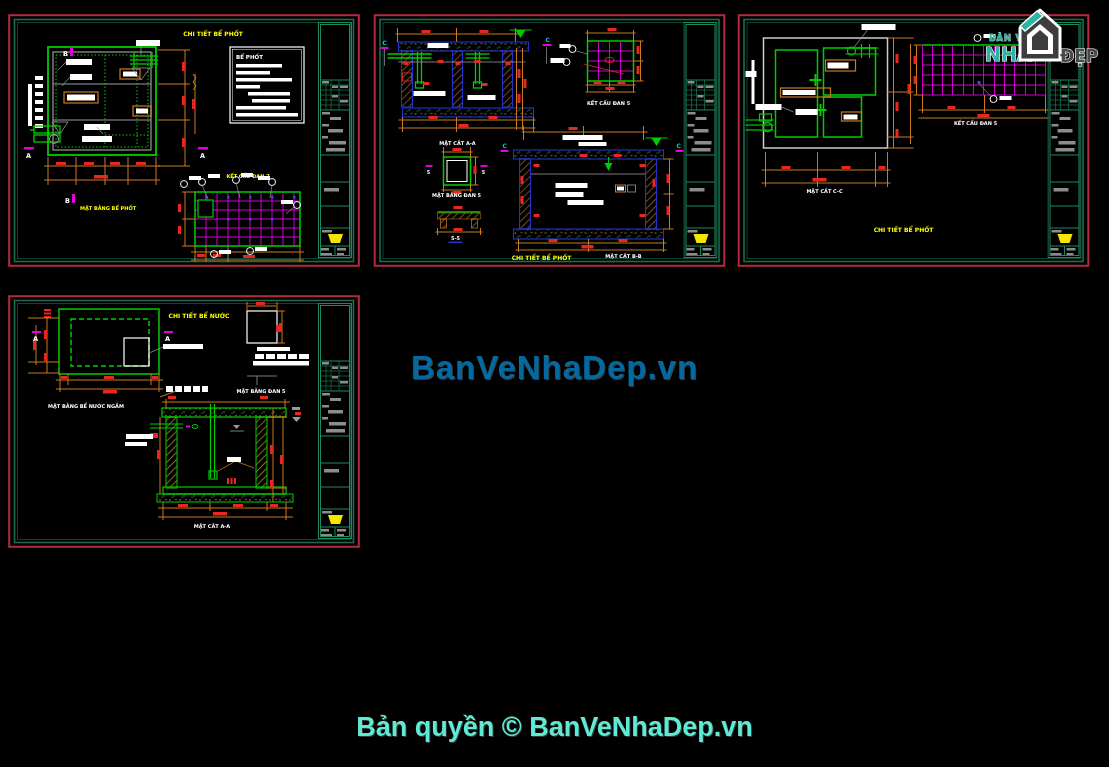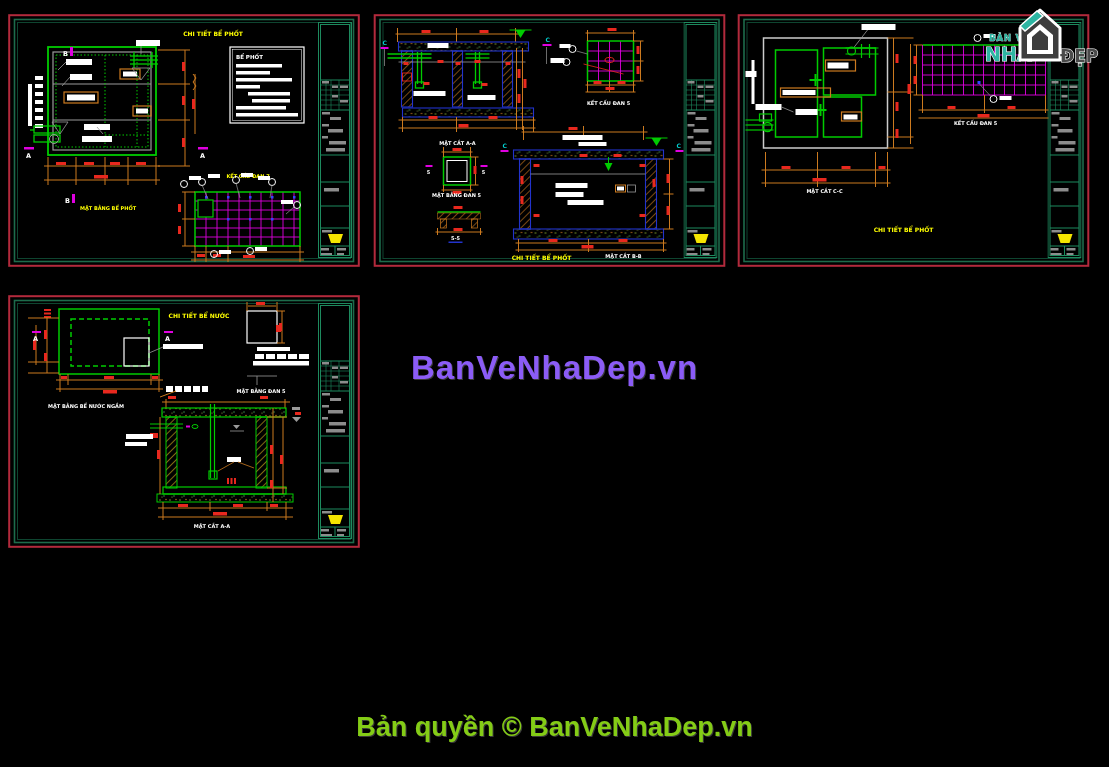--- a/index.html
+++ b/index.html
@@ -1,23 +1,23 @@
 <!DOCTYPE html>
 <html><head>
 <meta charset="utf-8">
 <style>
   html,body{margin:0;padding:0;background:#000;}
   .stage{position:relative;width:1109px;height:767px;background:#000;overflow:hidden;
          font-family:"Liberation Sans",sans-serif;}
   .sheet{position:absolute;}
   .watermark{position:absolute;left:0;width:1109px;top:349px;text-align:center;
-             font:bold 33px "Liberation Sans",sans-serif;color:#8b5cf6;
+             font:bold 33px "Liberation Sans",sans-serif;color:#0369a1;
              text-shadow:1px 1px 0 #3a3a3a;letter-spacing:1px;}
   .copyright{position:absolute;left:0;width:1109px;top:712px;text-align:center;
-             font:bold 27px "Liberation Sans",sans-serif;color:#84cc16;
+             font:bold 27px "Liberation Sans",sans-serif;color:#5eead4;
              text-shadow:1px 1px 0 #3a3a3a;}
   .logo{position:absolute;left:972px;top:6px;}
   
   .t-ttl{fill:#ffff00;font:bold 6px "DejaVu Sans",sans-serif;}
   .t-lbl{fill:#ffffff;font:bold 5px "DejaVu Sans",sans-serif;}
   .t-lblY{fill:#ffff00;font:bold 5px "DejaVu Sans",sans-serif;}
   .t-mk{fill:#ffffff;font:bold 6.5px "DejaVu Sans",sans-serif;}
   .t-mkC{fill:#00d0d0;font:bold 6px "DejaVu Sans",sans-serif;}
   .t-note{fill:#ffffff;font:bold 5.5px "DejaVu Sans",sans-serif;}
   .ctr{text-anchor:middle;}

